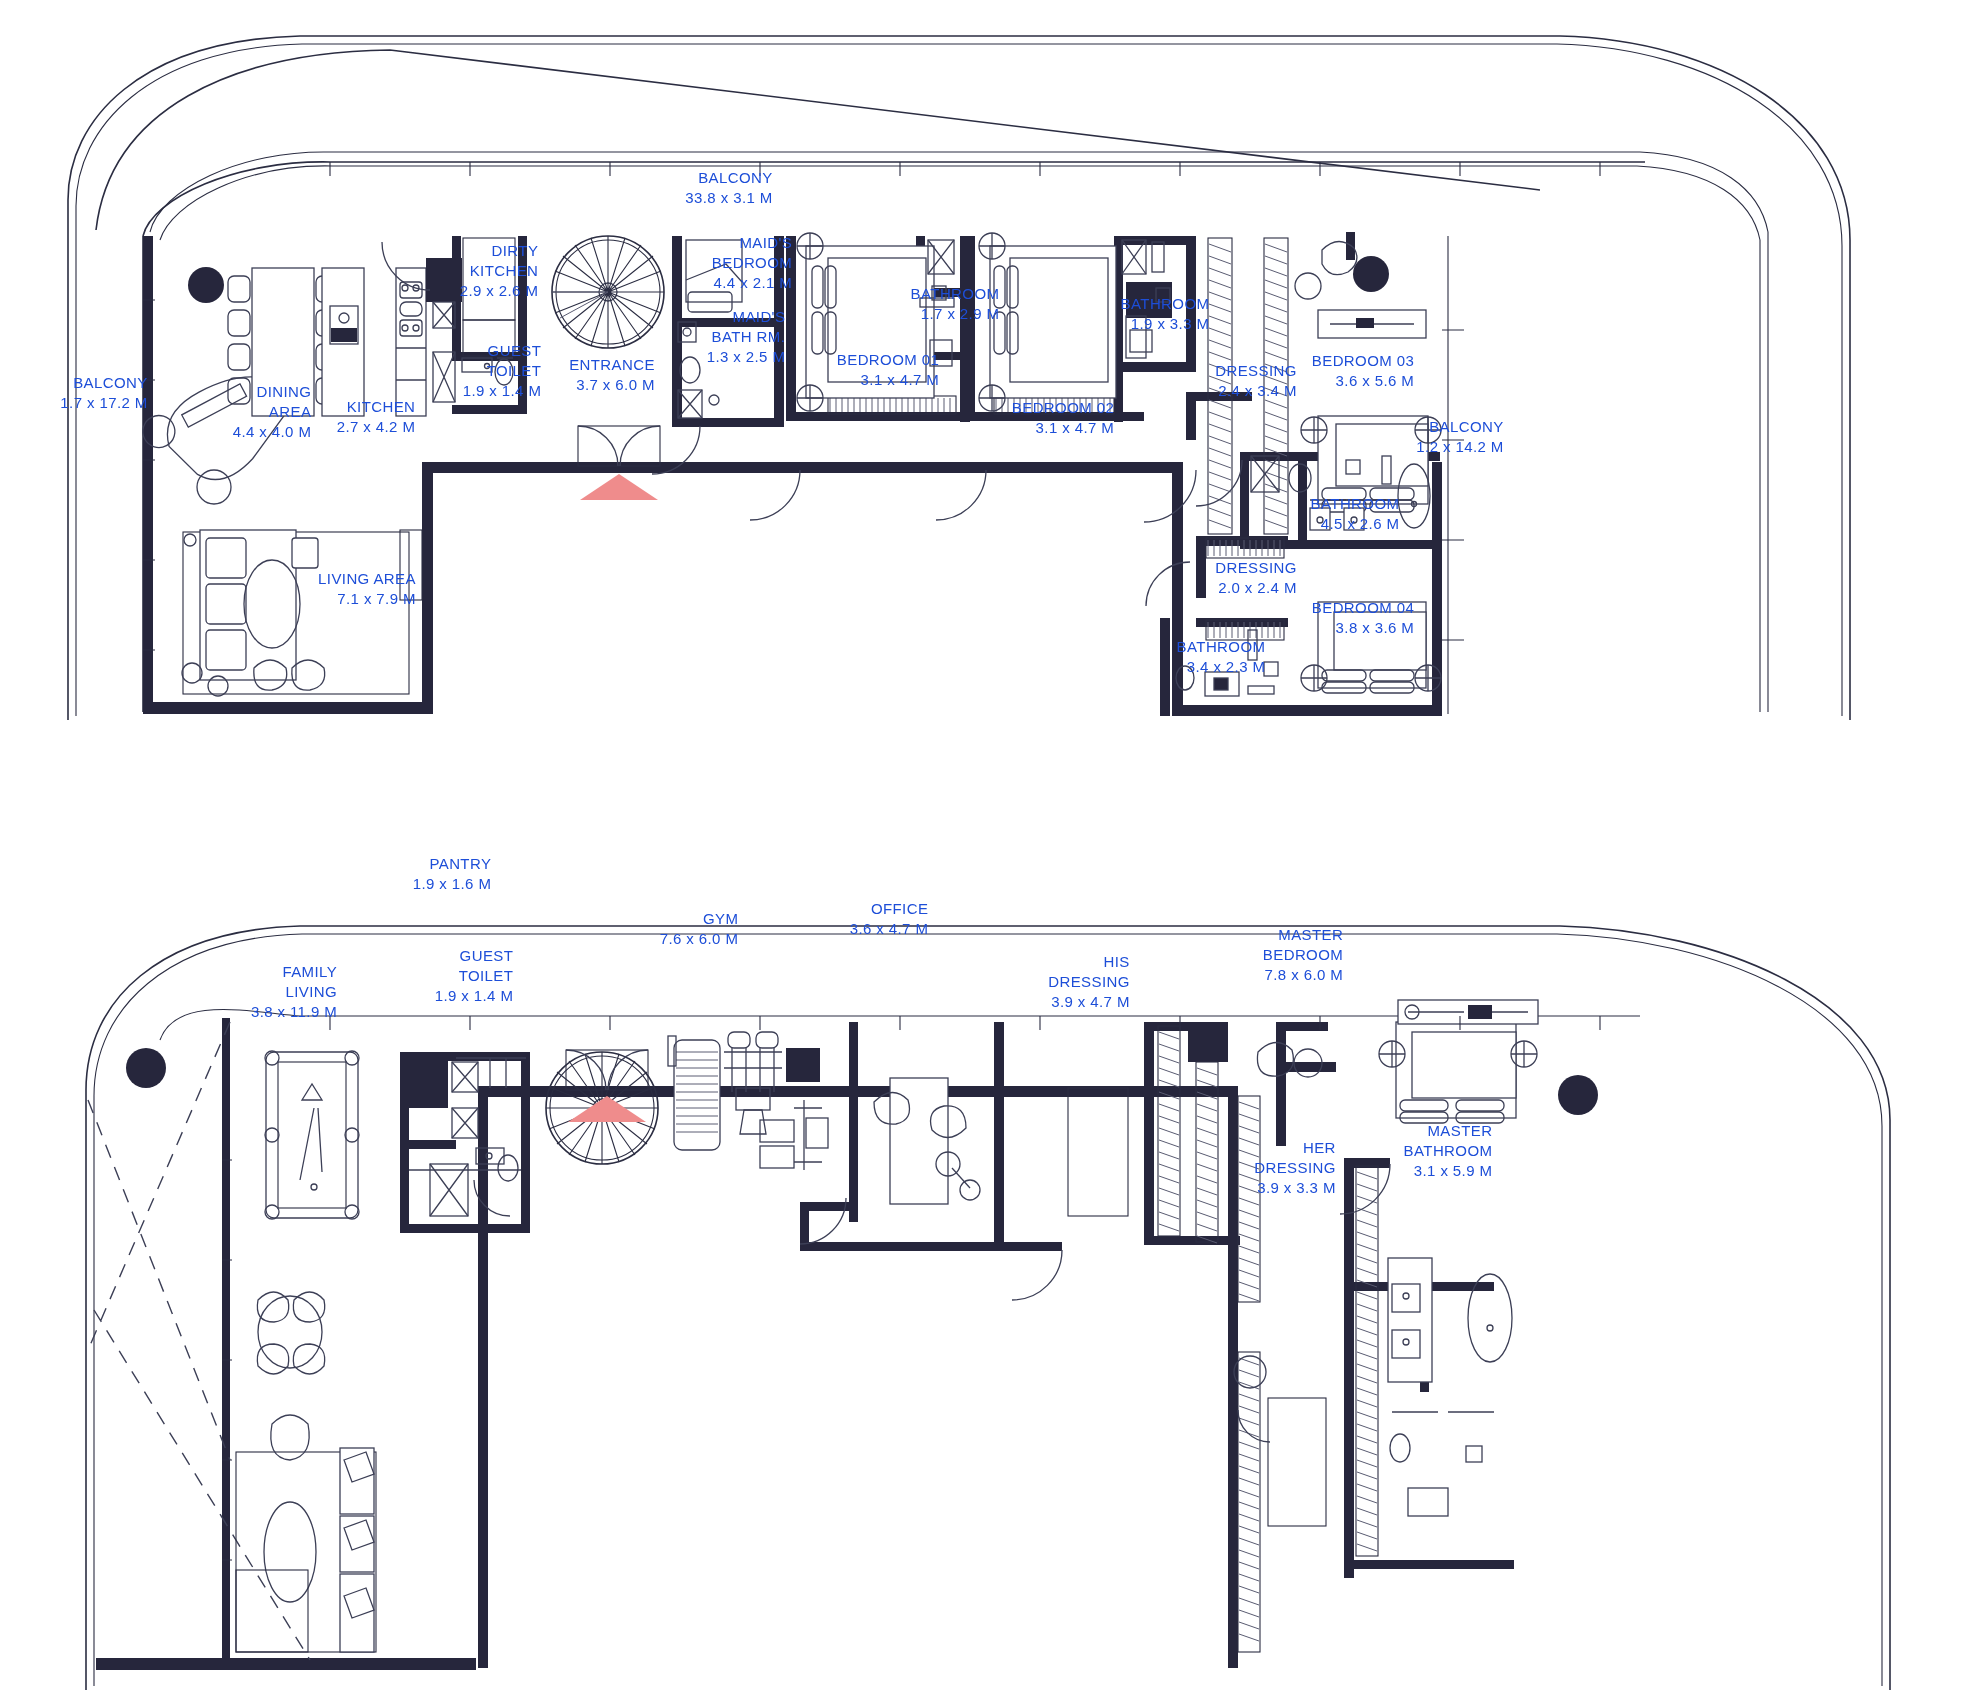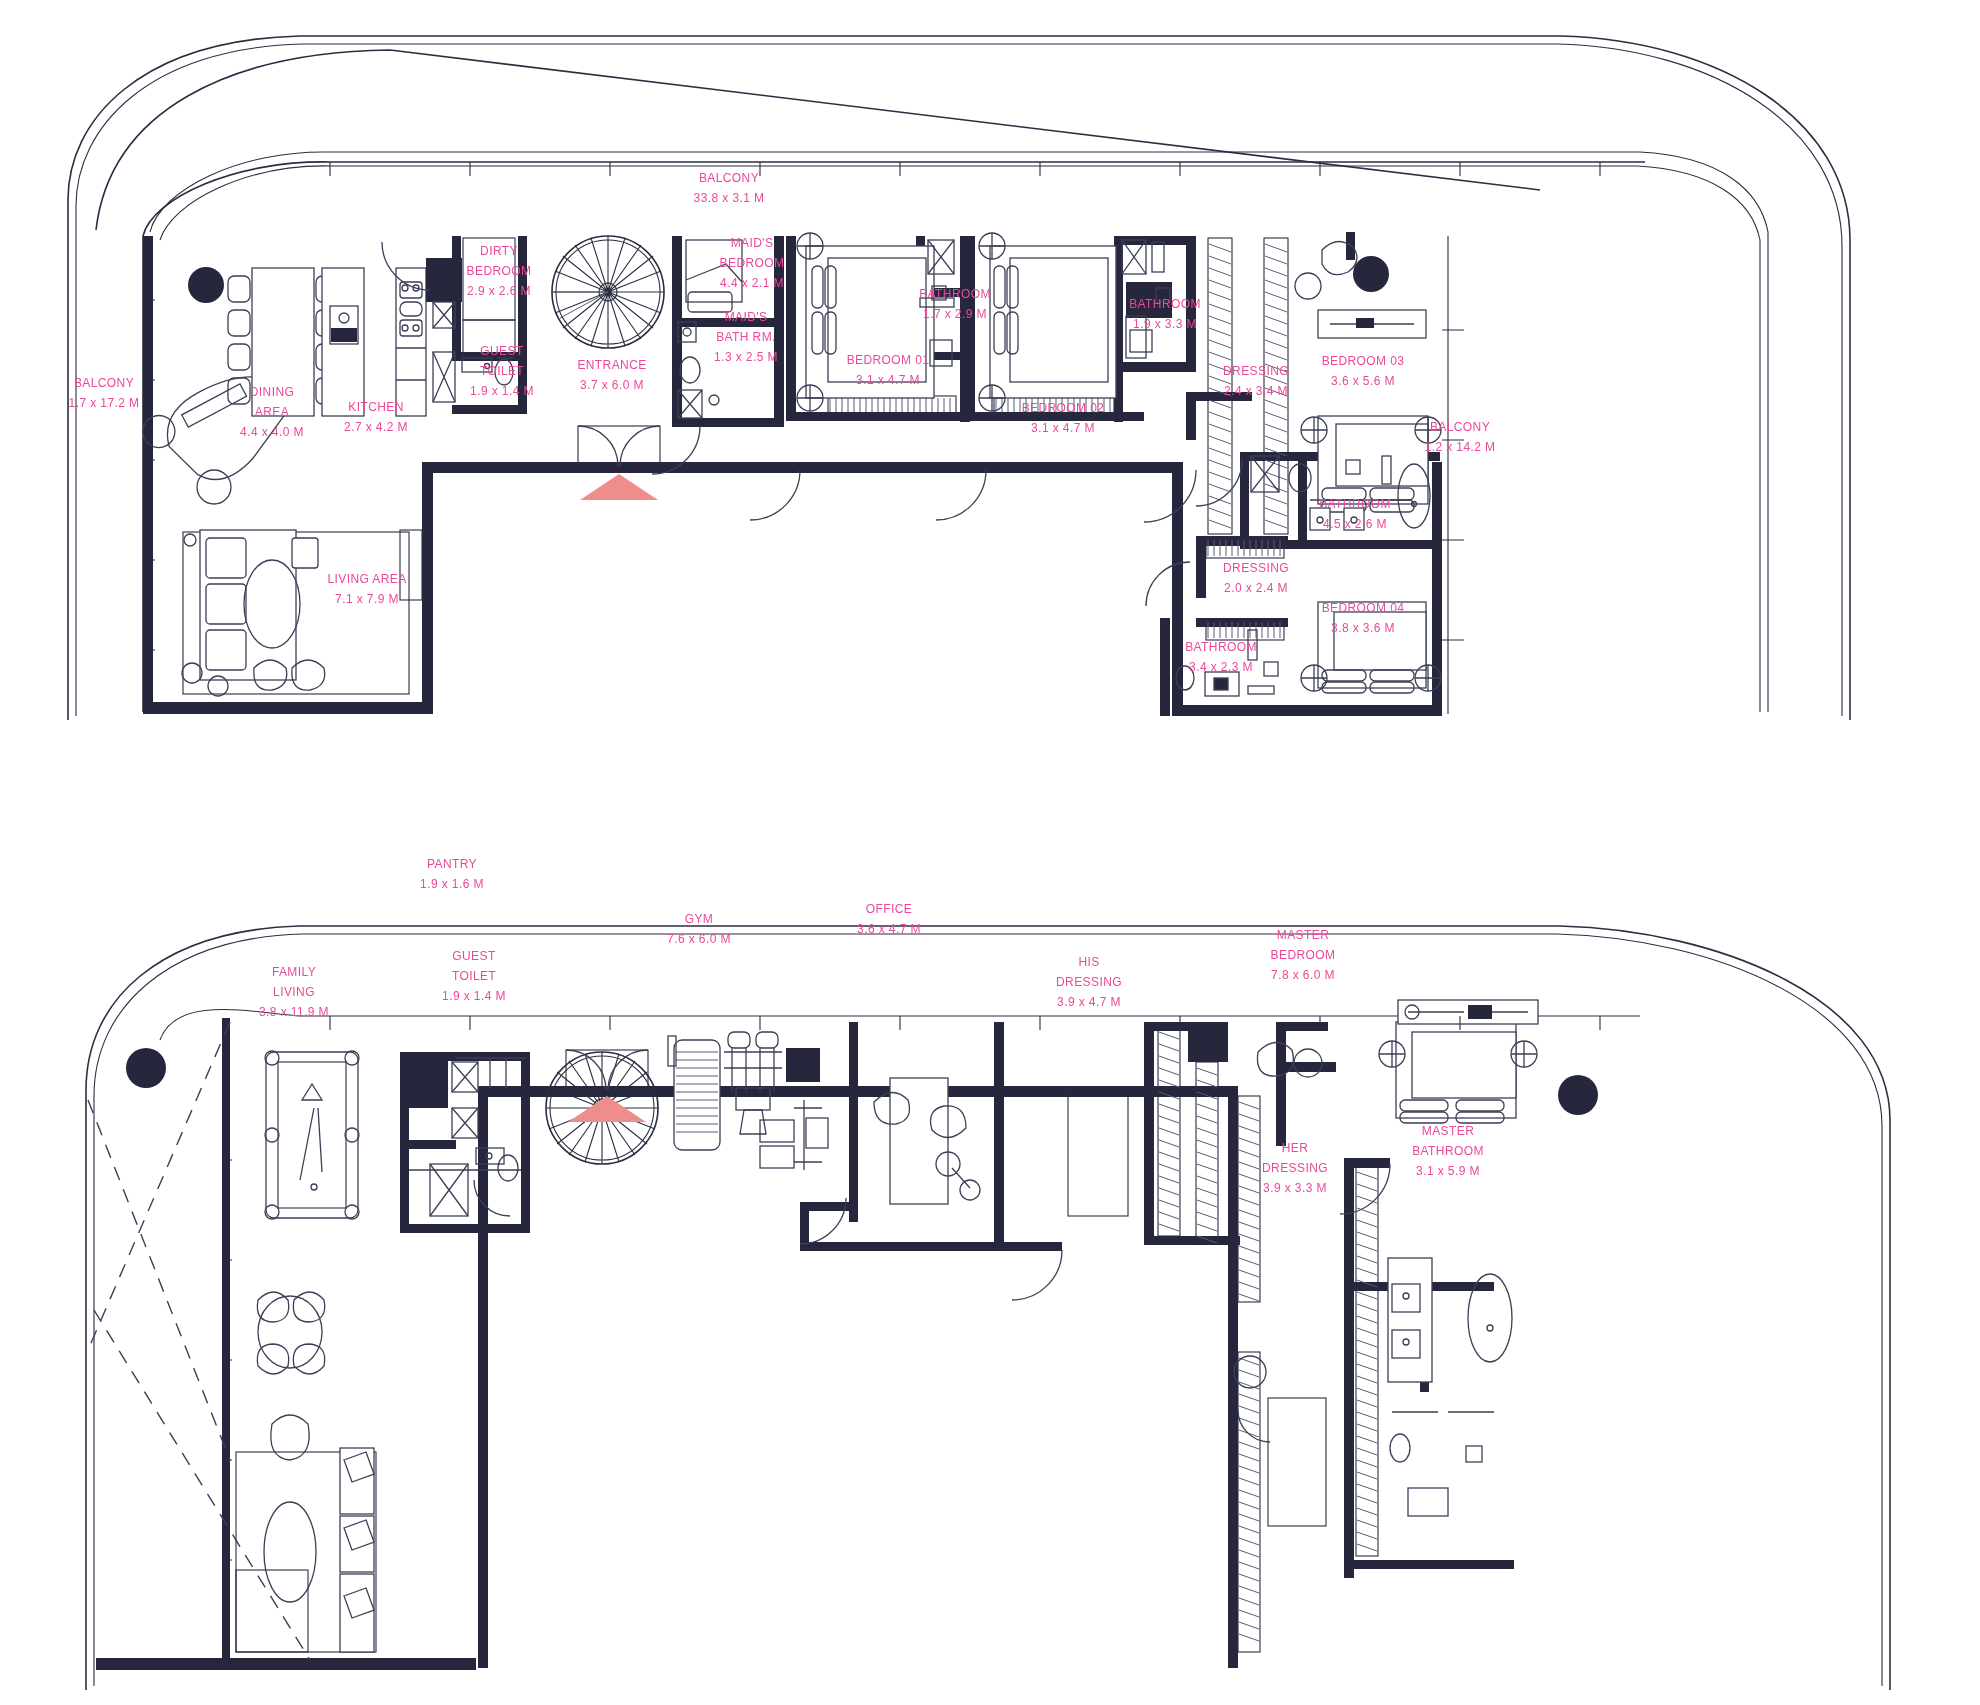--- a/index.html
+++ b/index.html
@@ -1,21 +1,21 @@
 <!DOCTYPE html>
 <html><head>
 <meta charset="utf-8">
 <title>Penthouse Floor Plan</title>
 <style>
   html,body{margin:0;padding:0;background:#ffffff;}
   body{font-family:"Liberation Sans","DejaVu Sans",sans-serif;}
   #stage{position:relative;width:1980px;height:1705px;background:#fff;overflow:hidden;}
   .fp{position:absolute;left:0;top:0;width:1980px;height:1705px;}
-  .lbl{position:absolute;color:#ec4899;font-size:12px;line-height:20px;letter-spacing:.4px;
-       text-align:center;white-space:pre;transform:translate(-50%,-50%);pointer-events:none;}
+  .lbl{position:absolute;color:#1d4ed8;font-size:15px;line-height:20px;letter-spacing:.4px;
+       text-align:right;white-space:pre;transform:translate(-50%,-50%);pointer-events:none;}
   .lbl b{font-weight:400;display:block;}
   .lbl .dim{font-weight:400;display:block;}
   svg{display:block;}
   .wall{fill:#26263c;}
   .thin{fill:none;stroke:#2b2d42;stroke-width:1.6;}
   .thin2{fill:none;stroke:#2b2d42;stroke-width:1.1;}
   .hair{fill:none;stroke:#5a5c72;stroke-width:1;}
   .furn{fill:none;stroke:#3c3f56;stroke-width:1.3;}
   .furnf{fill:#ffffff;stroke:#3c3f56;stroke-width:1.3;}
   .dot{fill:#26263c;}
@@ -629,21 +629,21 @@
     </g>
   </svg>
 
   <div id="labels">
       <div class="lbl" style="left: 104px; top: 393px;"><b>BALCONY</b><span class="dim">1.7 x 17.2 M</span></div>
       <div class="lbl" style="left: 729px; top: 188px;"><b>BALCONY</b><span class="dim">33.8 x 3.1 M</span></div>
       <div class="lbl" style="left: 272px; top: 412px;"><b>DINING
 AREA</b><span class="dim">4.4 x 4.0 M</span></div>
       <div class="lbl" style="left: 376px; top: 417px;"><b>KITCHEN</b><span class="dim">2.7 x 4.2 M</span></div>
       <div class="lbl" style="left: 499px; top: 271px;"><b>DIRTY
-BEDROOM</b><span class="dim">2.9 x 2.6 M</span></div>
+KITCHEN</b><span class="dim">2.9 x 2.6 M</span></div>
       <div class="lbl" style="left: 502px; top: 371px;"><b>GUEST
 TOILET</b><span class="dim">1.9 x 1.4 M</span></div>
       <div class="lbl" style="left: 612px; top: 375px;"><b>ENTRANCE</b><span class="dim">3.7 x 6.0 M</span></div>
       <div class="lbl" style="left: 752px; top: 263px;"><b>MAID'S
 BEDROOM</b><span class="dim">4.4 x 2.1 M</span></div>
       <div class="lbl" style="left: 746px; top: 337px;"><b>MAID'S
 BATH RM.</b><span class="dim">1.3 x 2.5 M</span></div>
       <div class="lbl" style="left: 882px; top: 370px; margin-left: 6px;"><b>BEDROOM 01</b><span class="dim">3.1 x 4.7 M</span></div>
       <div class="lbl" style="left: 955px; top: 304px;"><b>BATHROOM</b><span class="dim">1.7 x 2.9 M</span></div>
       <div class="lbl" style="left: 1063px; top: 370px; margin-top: 48px;"><b>BEDROOM 02</b><span class="dim">3.1 x 4.7 M</span></div>

